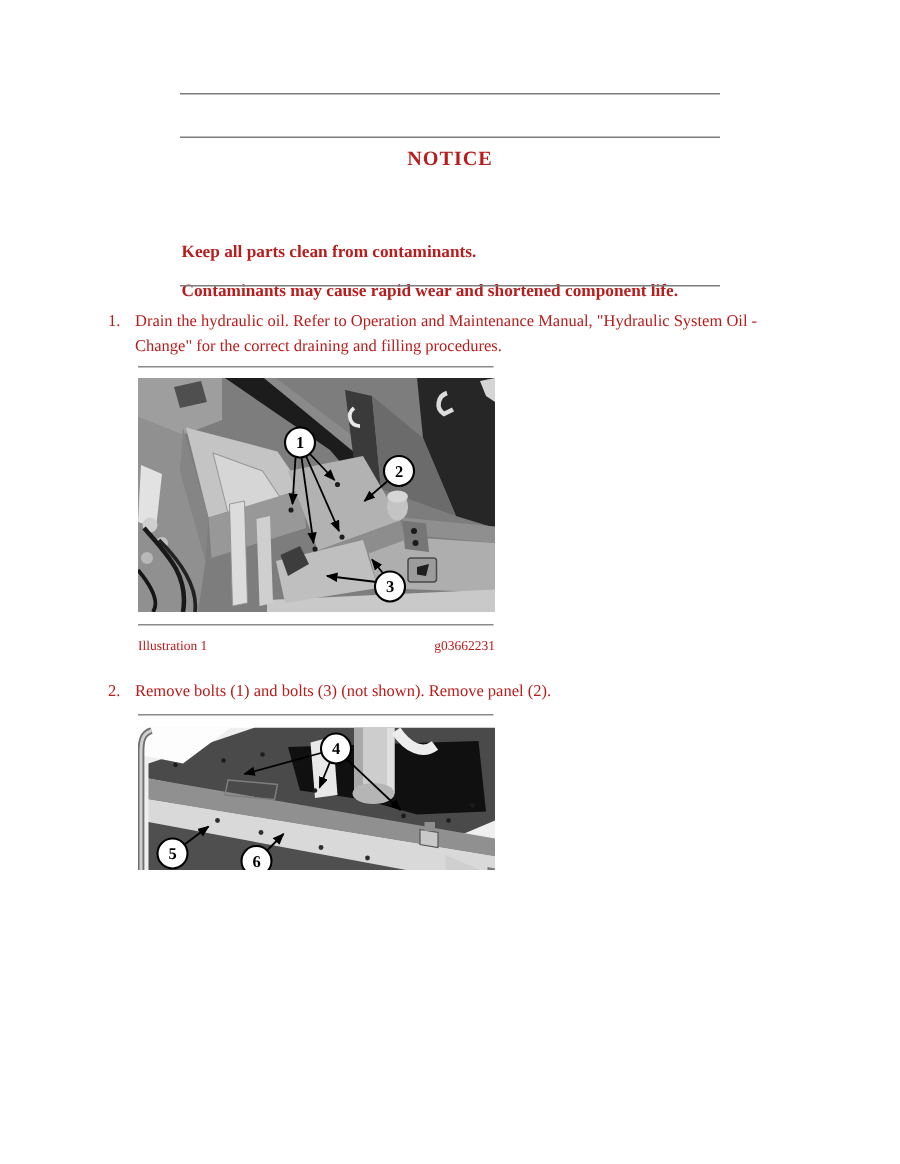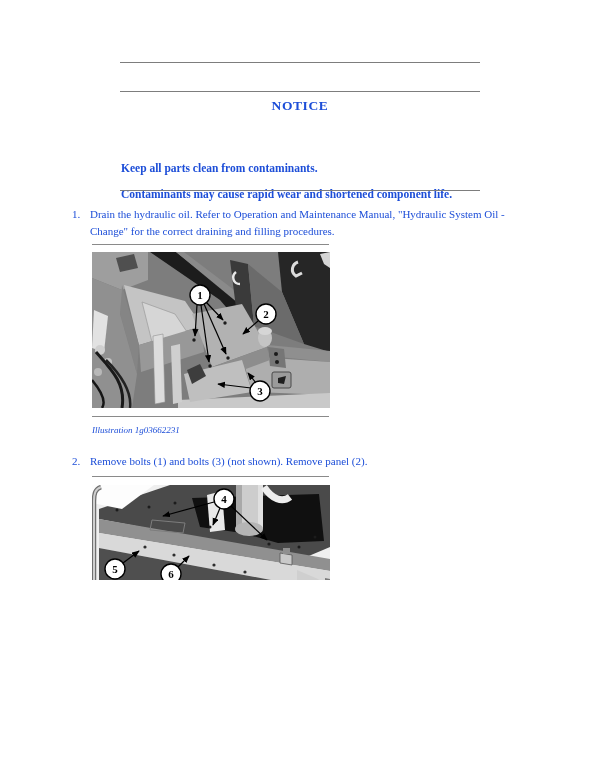--- a/index.html
+++ b/index.html
@@ -1,18 +1,18 @@
 <!DOCTYPE html>
 <html><head>
 <meta charset="utf-8">
 <style>
   html,body { margin:0; padding:0; background:#ffffff; }
   .page {
     position:relative; width:600px; height:580px; background:#ffffff;
-    font-family:"Liberation Serif", serif; color:#1d4ed8; overflow:hidden;border-radius:28px;
+    font-family:"Liberation Serif", serif; color:#b91c1c; overflow:hidden;border-radius:28px;
   }
   .hr { position:absolute; height:1px; background:#7d7d7d; }
   .notice-hr { left:120px; width:360px; }
   .fig-hr { left:0; width:237px; background:#8a8a8a; }
   .notice-title {
     position:absolute; top:98px; left:120px; width:360px; text-align:center;
     font-weight:bold; font-size:13.5px; letter-spacing:0.6px;
   }
   .notice-line {
     position:absolute; left:121px; width:372px; font-weight:bold; font-size:11.5px;margin-top:32px;
@@ -20,21 +20,21 @@
   .step {
     position:absolute; left:72px; width:470px; display:flex;
     font-size:11px; line-height:17px;
   }
   .step-num { width:18px; flex:none; }
   .step-text { width:452px; }
   .figure { position:absolute; left:92px; width:238px; }
   .figure svg { position:absolute; left:0; display:block; }
   .caption {
     position:absolute; left:0; width:238px; display:flex;
-    font-size:9px;font-style:italic;
+    justify-content:space-between; font-size:9px;
   }
   .cc { fill:#ffffff; stroke:#000000; stroke-width:1.4; }
   .co {
     font-family:"Liberation Serif", serif; font-size:11px; font-weight:600;
     fill:#000; text-anchor:middle;
   }
   .ar { stroke:#000; stroke-width:1.2; }
   .bolt { fill:#1c1c1c; }
 </style>
 </head>

